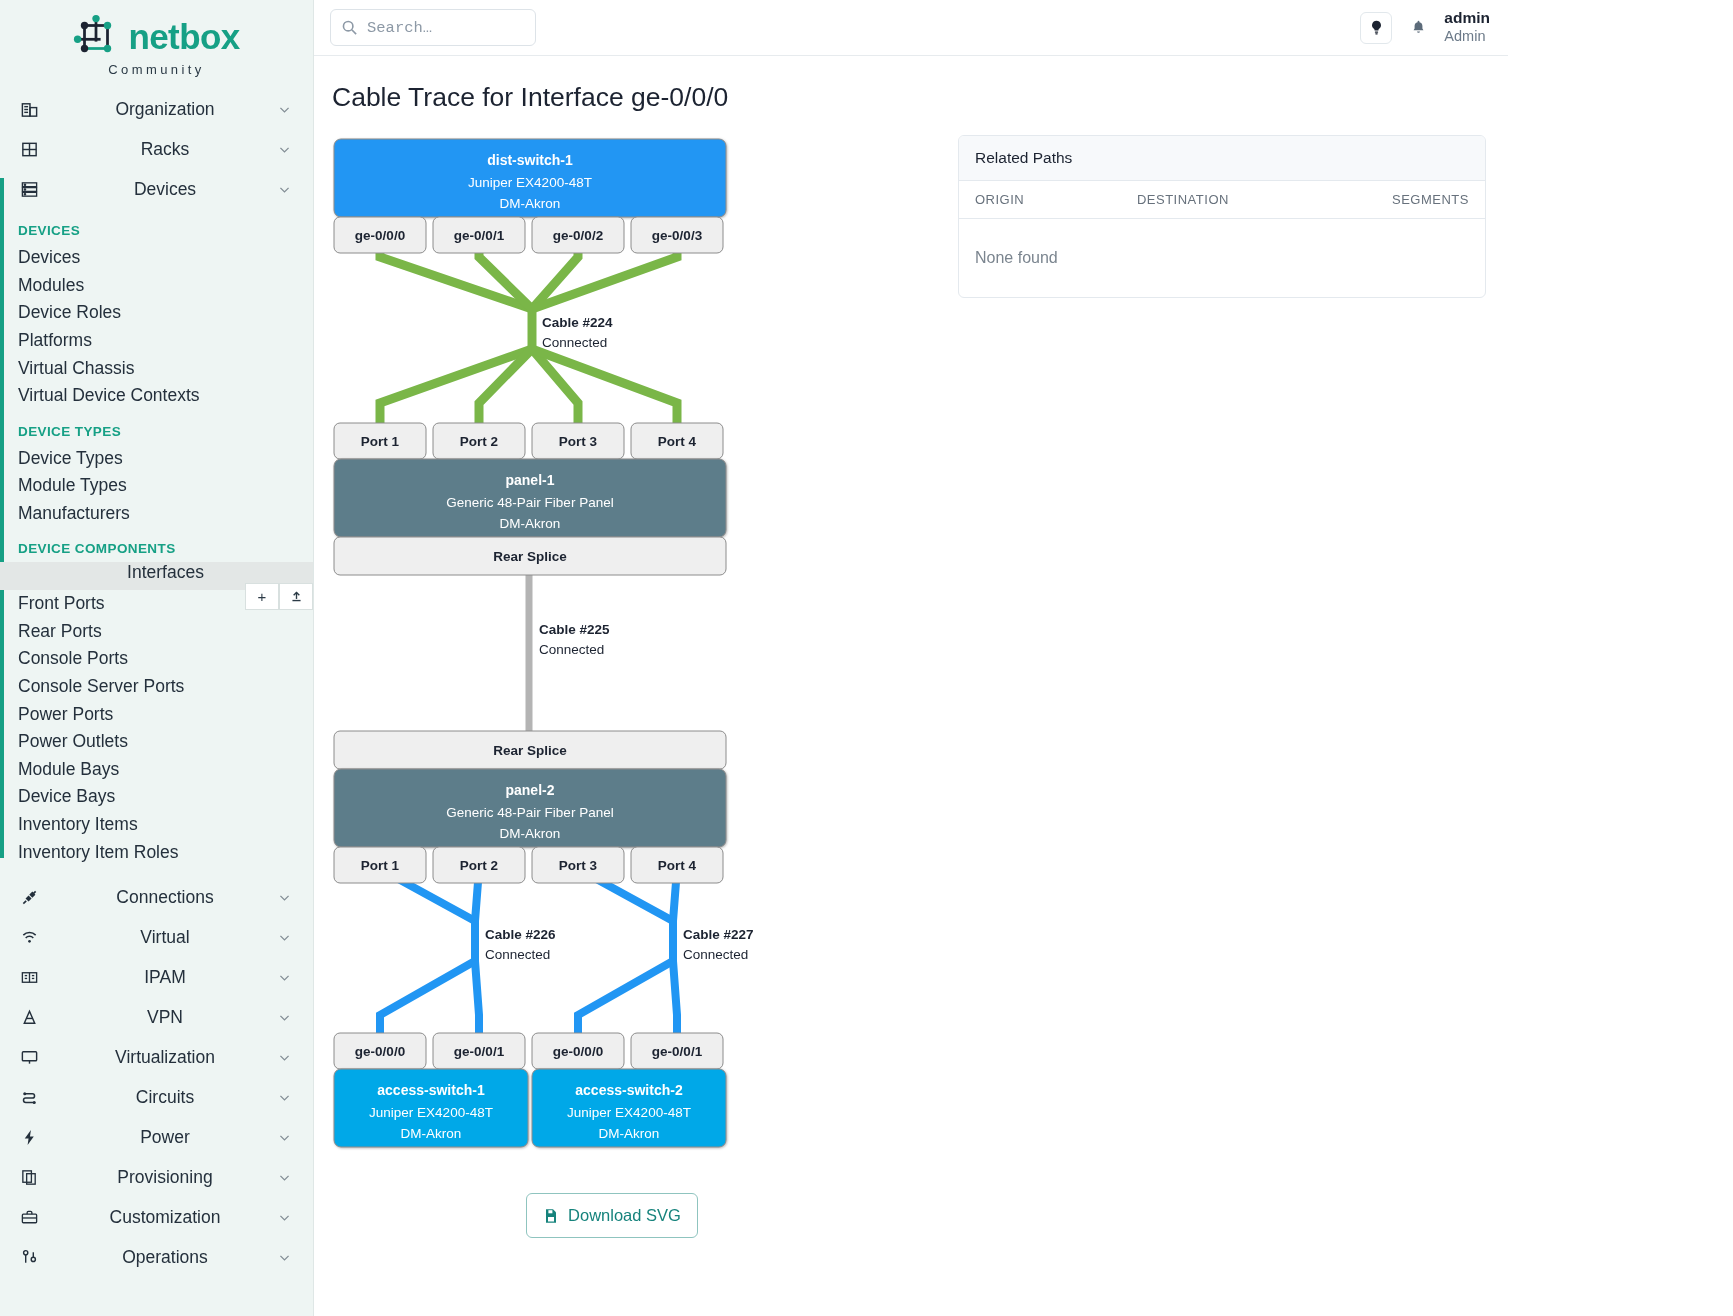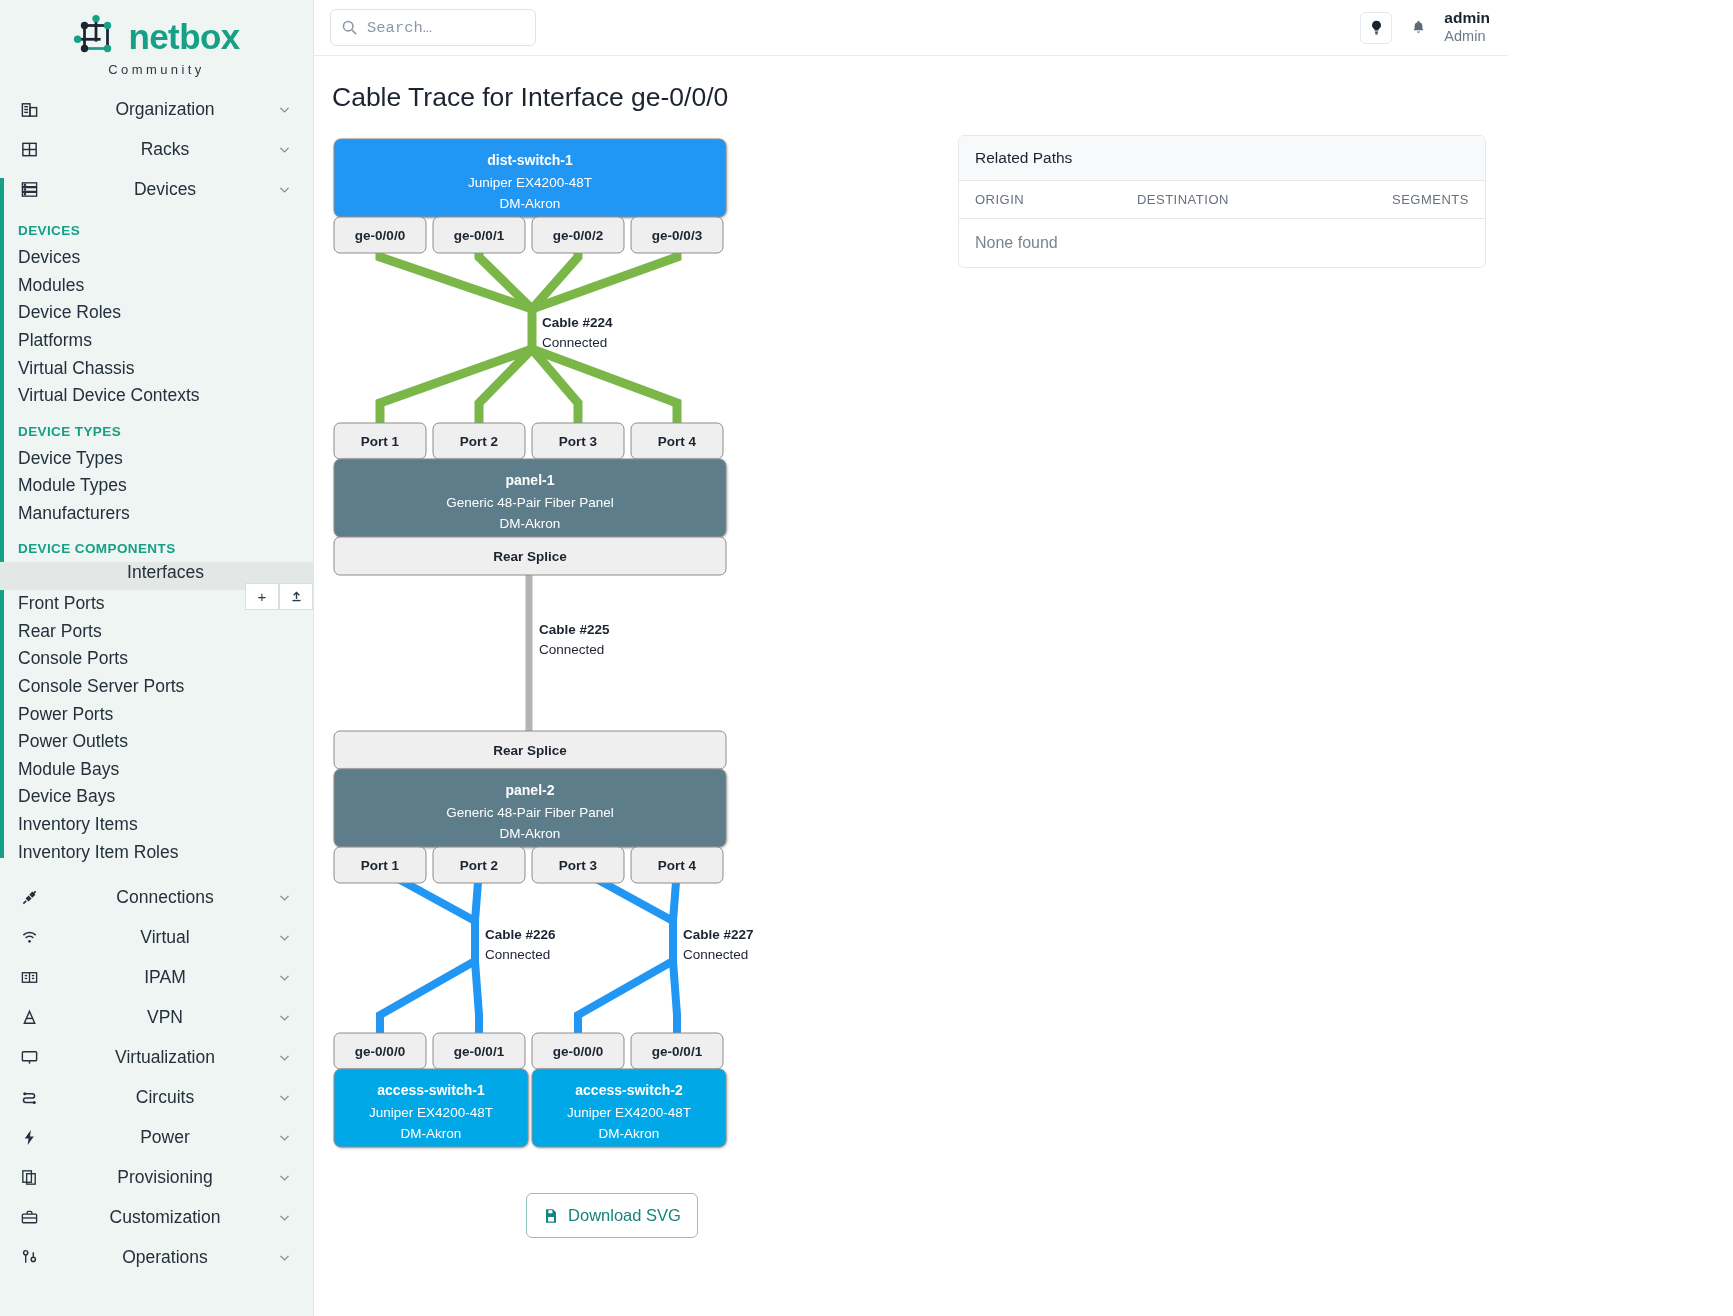--- a/index.html
+++ b/index.html
@@ -97,21 +97,21 @@
   .card-head {
     background: #f7f9fb; padding: 13px 16px;
     font-size: 15.5px; color: #1c2331; border-bottom: 1px solid #e4e9ee;
   }
   .tbl { width: 100%; border-collapse: collapse; }
   .tbl th {
     text-align: left; font-size: 13px; font-weight: 400; color: #67717c;
     letter-spacing: .5px; padding: 11px 16px; border-bottom: 1px solid #e4e9ee;
     text-transform: uppercase;
   }
-  .tbl td { font-size: 16px; color: #7b858f; padding: 15px 16px; }
+  .tbl td { font-size: 16px; color: #7b858f; padding: 30px 16px; }
 
   
   .diagram-wrap { width: 100%; }
   .dl-row { display: flex; justify-content: center; margin-top: 18px; padding-right: 22px;}
   .dl-btn {
     display: inline-flex; align-items: center; gap: 9px;
     border: 1px solid #8fc4bf; border-radius: 6px; background: #fff;
     color: #16837c; font-size: 16.5px; padding: 12px 16px; cursor: pointer;
   }
 </style>

